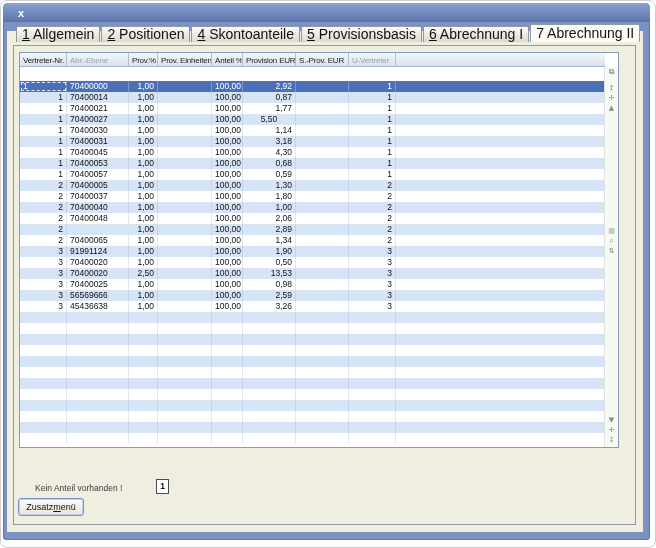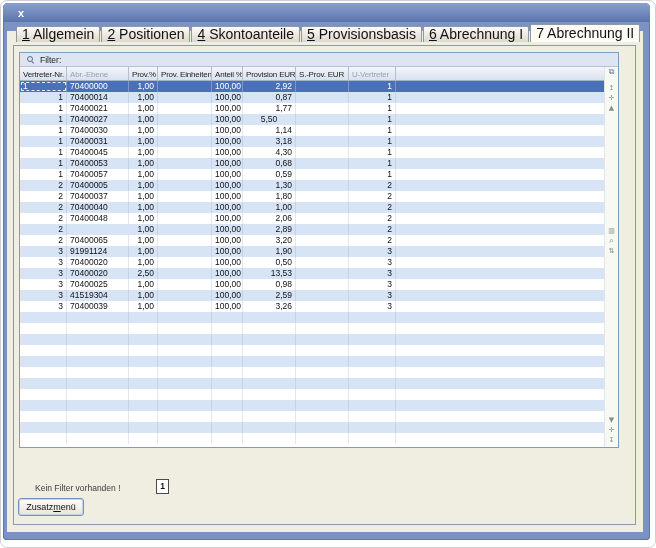--- a/index.html
+++ b/index.html
@@ -91,24 +91,20 @@
           <div class="tab"><u>4</u> Skontoanteile</div>
           <div class="tab"><u>5</u> Provisionsbasis</div>
           <div class="tab"><u>6</u> Abrechnung I</div>
           <div class="tab active">7 Abrechnung II</div>
         </div>
 
       <div class="panelarea">
         <div class="panel">
 
           <div class="grid">
-            <div class="filterbar">
-              <span class="mag"></span>
-              <span>Filter:</span>
-            </div>
             <div class="ghead" id="ghead">
                 <div class="hcell" style="width: 47px;">Vertreter-Nr.</div>
                 <div class="hcell muted" style="width: 62px;">Abr.-Ebene</div>
                 <div class="hcell" style="width: 29px;">Prov.%</div>
                 <div class="hcell" style="width: 54px;">Prov. Einheiten</div>
                 <div class="hcell" style="width: 31px;">Anteil %</div>
                 <div class="hcell" style="width: 53px;">Provision EUR</div>
                 <div class="hcell" style="width: 53px;">S.-Prov. EUR</div>
                 <div class="hcell muted" style="width: 47px;">U-Vertreter</div>
                 <div class="hcell fill"></div>
@@ -267,21 +263,21 @@
                   <div class="gcell r" style="width: 53px;"></div>
                   <div class="gcell r" style="width: 47px;">2</div>
                   <div class="gcell fill"></div>
                 </div>
                 <div class="grow b">
                   <div class="gcell r" style="width: 47px;">2</div>
                   <div class="gcell l" style="width: 62px;">70400065</div>
                   <div class="gcell r" style="width: 29px;">1,00</div>
                   <div class="gcell r" style="width: 54px;"></div>
                   <div class="gcell r" style="width: 31px;">100,00</div>
-                  <div class="gcell r" style="width: 53px;">3,20</div>
+                  <div class="gcell r" style="width: 53px;">1,34</div>
                   <div class="gcell r" style="width: 53px;"></div>
                   <div class="gcell r" style="width: 47px;">2</div>
                   <div class="gcell fill"></div>
                 </div>
                 <div class="grow a">
                   <div class="gcell r" style="width: 47px;">3</div>
                   <div class="gcell l" style="width: 62px;">91991124</div>
                   <div class="gcell r" style="width: 29px;">1,00</div>
                   <div class="gcell r" style="width: 54px;"></div>
                   <div class="gcell r" style="width: 31px;">100,00</div>
@@ -318,32 +314,32 @@
                   <div class="gcell r" style="width: 29px;">1,00</div>
                   <div class="gcell r" style="width: 54px;"></div>
                   <div class="gcell r" style="width: 31px;">100,00</div>
                   <div class="gcell r" style="width: 53px;">0,98</div>
                   <div class="gcell r" style="width: 53px;"></div>
                   <div class="gcell r" style="width: 47px;">3</div>
                   <div class="gcell fill"></div>
                 </div>
                 <div class="grow a">
                   <div class="gcell r" style="width: 47px;">3</div>
-                  <div class="gcell l" style="width: 62px;">41519304</div>
+                  <div class="gcell l" style="width: 62px;">56569666</div>
                   <div class="gcell r" style="width: 29px;">1,00</div>
                   <div class="gcell r" style="width: 54px;"></div>
                   <div class="gcell r" style="width: 31px;">100,00</div>
                   <div class="gcell r" style="width: 53px;">2,59</div>
                   <div class="gcell r" style="width: 53px;"></div>
                   <div class="gcell r" style="width: 47px;">3</div>
                   <div class="gcell fill"></div>
                 </div>
                 <div class="grow b">
                   <div class="gcell r" style="width: 47px;">3</div>
-                  <div class="gcell l" style="width: 62px;">70400039</div>
+                  <div class="gcell l" style="width: 62px;">45436638</div>
                   <div class="gcell r" style="width: 29px;">1,00</div>
                   <div class="gcell r" style="width: 54px;"></div>
                   <div class="gcell r" style="width: 31px;">100,00</div>
                   <div class="gcell r" style="width: 53px;">3,26</div>
                   <div class="gcell r" style="width: 53px;"></div>
                   <div class="gcell r" style="width: 47px;">3</div>
                   <div class="gcell fill"></div>
                 </div>
                 <div class="grow a">
                   <div class="gcell r" style="width: 47px;"></div>
@@ -493,21 +489,21 @@
                   <span class="sicon">⇅</span>
                 </div>
               <div class="sgrp g-low" id="sg-low">
                   <span class="sicon">▼</span>
                   <span class="sicon">✛</span>
                   <span class="sicon">↧</span>
                 </div>
             </div>
           </div>
 
-          <div class="status">Kein Filter vorhanden !</div>
+          <div class="status">Kein Anteil vorhanden !</div>
           <div class="pagebox">1</div>
           <button class="zbtn"><span>Zusatz</span><u>m</u><span>enü</span></button>
 
         </div>
       </div>
     </div>
   </div>
 </div>
 
 </body></html>

